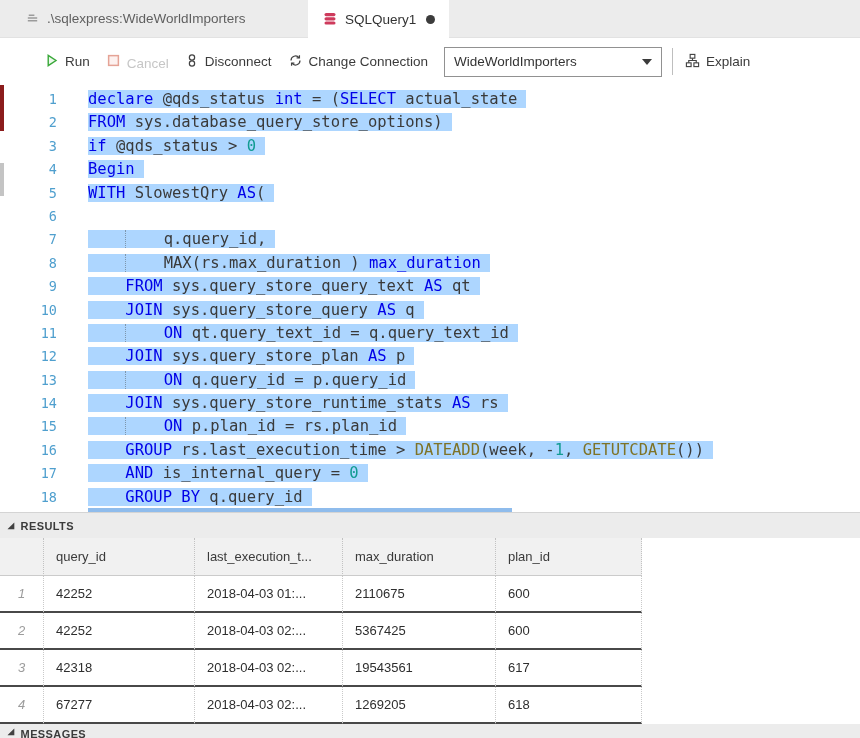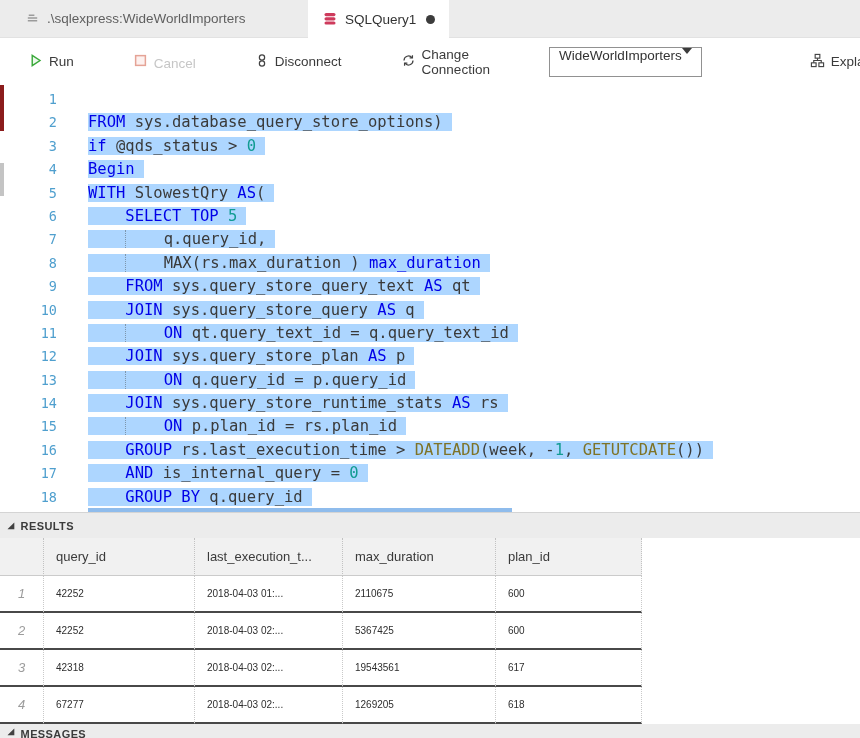--- a/index.html
+++ b/index.html
@@ -8,24 +8,24 @@
 
   
   .tabbar { height:38px; background:#ECECEC; display:flex; align-items:stretch; border-bottom:1px solid #E2E2E2; }
   .tab { display:flex; align-items:center; font-size:13.5px; cursor:default; }
   .tab.inactive { width:308px; padding-left:25px; color:#5F5F5F; }
   .tab.active { background:#fff; padding:0 14px; color:#333; margin-bottom:-1px; }
   .tab .ticon { margin-right:7px; display:flex; align-items:center; }
   .dirty-dot { width:9px; height:9px; border-radius:50%; background:#3C3C3C; margin-left:10px; }
 
   
-  .toolbar { height:47px; background:#fff; display:flex; align-items:center; padding-left:28px;gap:43px; }
+  .toolbar { height:47px; background:#fff; display:flex; align-items:center; padding-left:44px; }
   .tbtn { display:flex; align-items:center; gap:6px; font-size:13.5px; color:#3B3B3B; margin-right:16px; cursor:pointer; }
   .tbtn.disabled { color:#C6C6C6;align-items:flex-end; }
-  .dropdown { width:218px; height:30px; border:1px solid #919191; background:#fff; display:flex; padding:0 9px; font-size:13.5px; color:#333; margin-right:10px; cursor:pointer; }
+  .dropdown { width:218px; height:30px; border:1px solid #919191; background:#fff; display:flex; align-items:center; padding:0 9px; font-size:13.5px; color:#333; margin-right:10px; cursor:pointer; }
   .dropdown .dd-val { flex:1; }
   .caret { width:0; height:0; border-left:5px solid transparent; border-right:5px solid transparent; border-top:6px solid #3B3B3B; }
   .vdiv { width:1px; height:27px; background:#BEBEBE; margin-right:12px; }
 
   
   .editor { position:relative; height:427px; background:#fff; overflow:hidden; }
   .code-area { position:absolute; top:3px; left:0; right:0; }
   .code-line { display:flex; height:23.4px; line-height:23.4px; white-space:pre; }
   .ln { width:57px; flex-shrink:0; text-align:right; font-family:"DejaVu Sans Mono", monospace; font-size:13.5px; color:#4F9FCE; }
   .lc { margin-left:31px; font-family:"DejaVu Sans Mono", monospace; font-size:15.5px; }
@@ -41,21 +41,21 @@
 
   
   .panel-bar { height:26px; background:#ECECEC; border-top:1px solid #D4D4D4; display:flex; align-items:center; padding-left:8px; gap:6px; font-size:11px; font-weight:bold; color:#3B3B3B; letter-spacing:0.4px; cursor:pointer; }
   .twistie { font-size:8px; color:#424242; line-height:1; }
   .messages-bar { height:16px; border-top:none; align-items:flex-start; padding-top:4px; }
 
   
   .grid-wrap { background:#fff; }
   table.grid { border-collapse:separate; border-spacing:0; table-layout:fixed; width:642px; }
   table.grid th { height:38px; background:#F1F1F1; border-bottom:1px solid #CBCBCB; border-right:1px dotted #C2C2C2; font-size:13px; font-weight:normal; color:#3A3A3A; text-align:left; padding-left:12px; }
-  table.grid td { height:37px; background:#fff; border-bottom:2px solid #484848; border-right:1px dotted #C9C9C9; font-size:10px; color:#2E2E2E; padding-left:12px; }
+  table.grid td { height:37px; background:#fff; border-bottom:2px solid #484848; border-right:1px dotted #C9C9C9; font-size:13px; color:#2E2E2E; padding-left:12px; }
   table.grid td.rownum { font-style:italic; font-size:13px; color:#9C9C9C; text-align:center; padding-left:0; }
   table.grid th.rownum { padding-left:0; }
 </style>
 </head>
 <body>
 
 <div class="app">
 
   <div class="tabbar">
     <div class="tab inactive">
@@ -131,26 +131,26 @@
         </svg>
       </span>
       <span>Explain</span>
     </div>
   </div>
 
   <div class="editor">
     <div class="strip-red"></div>
     <div class="strip-grey"></div>
     <div class="code-area" id="code-lines">
-        <div class="code-line"><span class="ln">1</span></div>
+        <div class="code-line"><span class="ln">1</span><span class="lc"><span class="sel"><span class="tok-k">declare</span><span class="tok-p"> @qds_status </span><span class="tok-k">int</span><span class="tok-p"> = (</span><span class="tok-k">SELECT</span><span class="tok-p"> actual_state</span></span></span></div>
         <div class="code-line"><span class="ln">2</span><span class="lc"><span class="sel"><span class="tok-k">FROM</span><span class="tok-p"> sys.database_query_store_options)</span></span></span></div>
         <div class="code-line"><span class="ln">3</span><span class="lc"><span class="sel"><span class="tok-k">if</span><span class="tok-p"> @qds_status &gt; </span><span class="tok-n">0</span></span></span></div>
         <div class="code-line"><span class="ln">4</span><span class="lc"><span class="sel"><span class="tok-k">Begin</span></span></span></div>
         <div class="code-line"><span class="ln">5</span><span class="lc"><span class="sel"><span class="tok-k">WITH</span><span class="tok-p"> SlowestQry </span><span class="tok-k">AS</span><span class="tok-p">(</span></span></span></div>
-        <div class="code-line"><span class="ln">6</span><span class="lc"><span class="sel">    <span class="tok-k">SELECT</span><span class="tok-p"> </span><span class="tok-k">TOP</span><span class="tok-p"> </span><span class="tok-n">5</span></span></span></div>
+        <div class="code-line"><span class="ln">6</span></div>
         <div class="code-line"><span class="ln">7</span><span class="lc"><span class="sel">    <span class="guide">    </span><span class="tok-p">q.query_id,</span></span></span></div>
         <div class="code-line"><span class="ln">8</span><span class="lc"><span class="sel">    <span class="guide">    </span><span class="tok-p">MAX(rs.max_duration ) </span><span class="tok-k">max_duration</span></span></span></div>
         <div class="code-line"><span class="ln">9</span><span class="lc"><span class="sel">    <span class="tok-k">FROM</span><span class="tok-p"> sys.query_store_query_text </span><span class="tok-k">AS</span><span class="tok-p"> qt</span></span></span></div>
         <div class="code-line"><span class="ln">10</span><span class="lc"><span class="sel">    <span class="tok-k">JOIN</span><span class="tok-p"> sys.query_store_query </span><span class="tok-k">AS</span><span class="tok-p"> q</span></span></span></div>
         <div class="code-line"><span class="ln">11</span><span class="lc"><span class="sel">    <span class="guide">    </span><span class="tok-k">ON</span><span class="tok-p"> qt.query_text_id = q.query_text_id</span></span></span></div>
         <div class="code-line"><span class="ln">12</span><span class="lc"><span class="sel">    <span class="tok-k">JOIN</span><span class="tok-p"> sys.query_store_plan </span><span class="tok-k">AS</span><span class="tok-p"> p</span></span></span></div>
         <div class="code-line"><span class="ln">13</span><span class="lc"><span class="sel">    <span class="guide">    </span><span class="tok-k">ON</span><span class="tok-p"> q.query_id = p.query_id</span></span></span></div>
         <div class="code-line"><span class="ln">14</span><span class="lc"><span class="sel">    <span class="tok-k">JOIN</span><span class="tok-p"> sys.query_store_runtime_stats </span><span class="tok-k">AS</span><span class="tok-p"> rs</span></span></span></div>
         <div class="code-line"><span class="ln">15</span><span class="lc"><span class="sel">    <span class="guide">    </span><span class="tok-k">ON</span><span class="tok-p"> p.plan_id = rs.plan_id</span></span></span></div>
         <div class="code-line"><span class="ln">16</span><span class="lc"><span class="sel">    <span class="tok-k">GROUP</span><span class="tok-p"> rs.last_execution_time &gt; </span><span class="tok-f">DATEADD</span><span class="tok-p">(week, -</span><span class="tok-n">1</span><span class="tok-p">, </span><span class="tok-f">GETUTCDATE</span><span class="tok-p">())</span></span></span></div>

